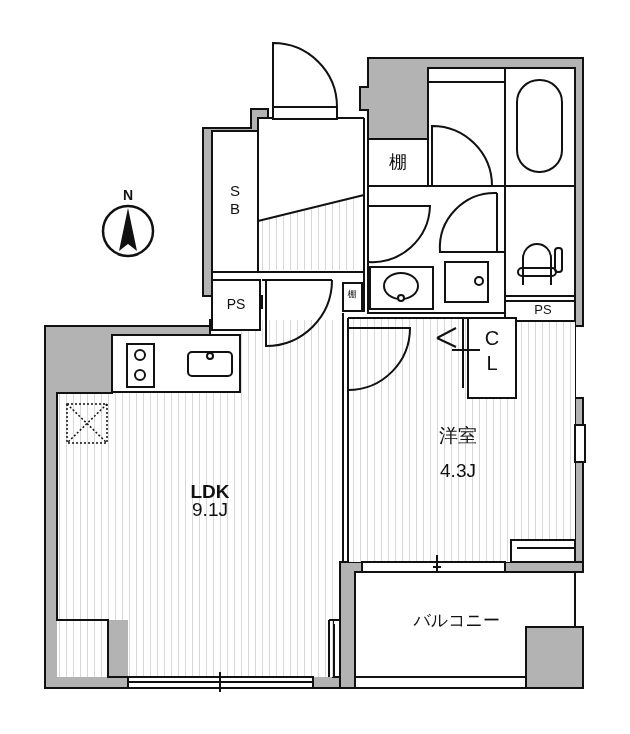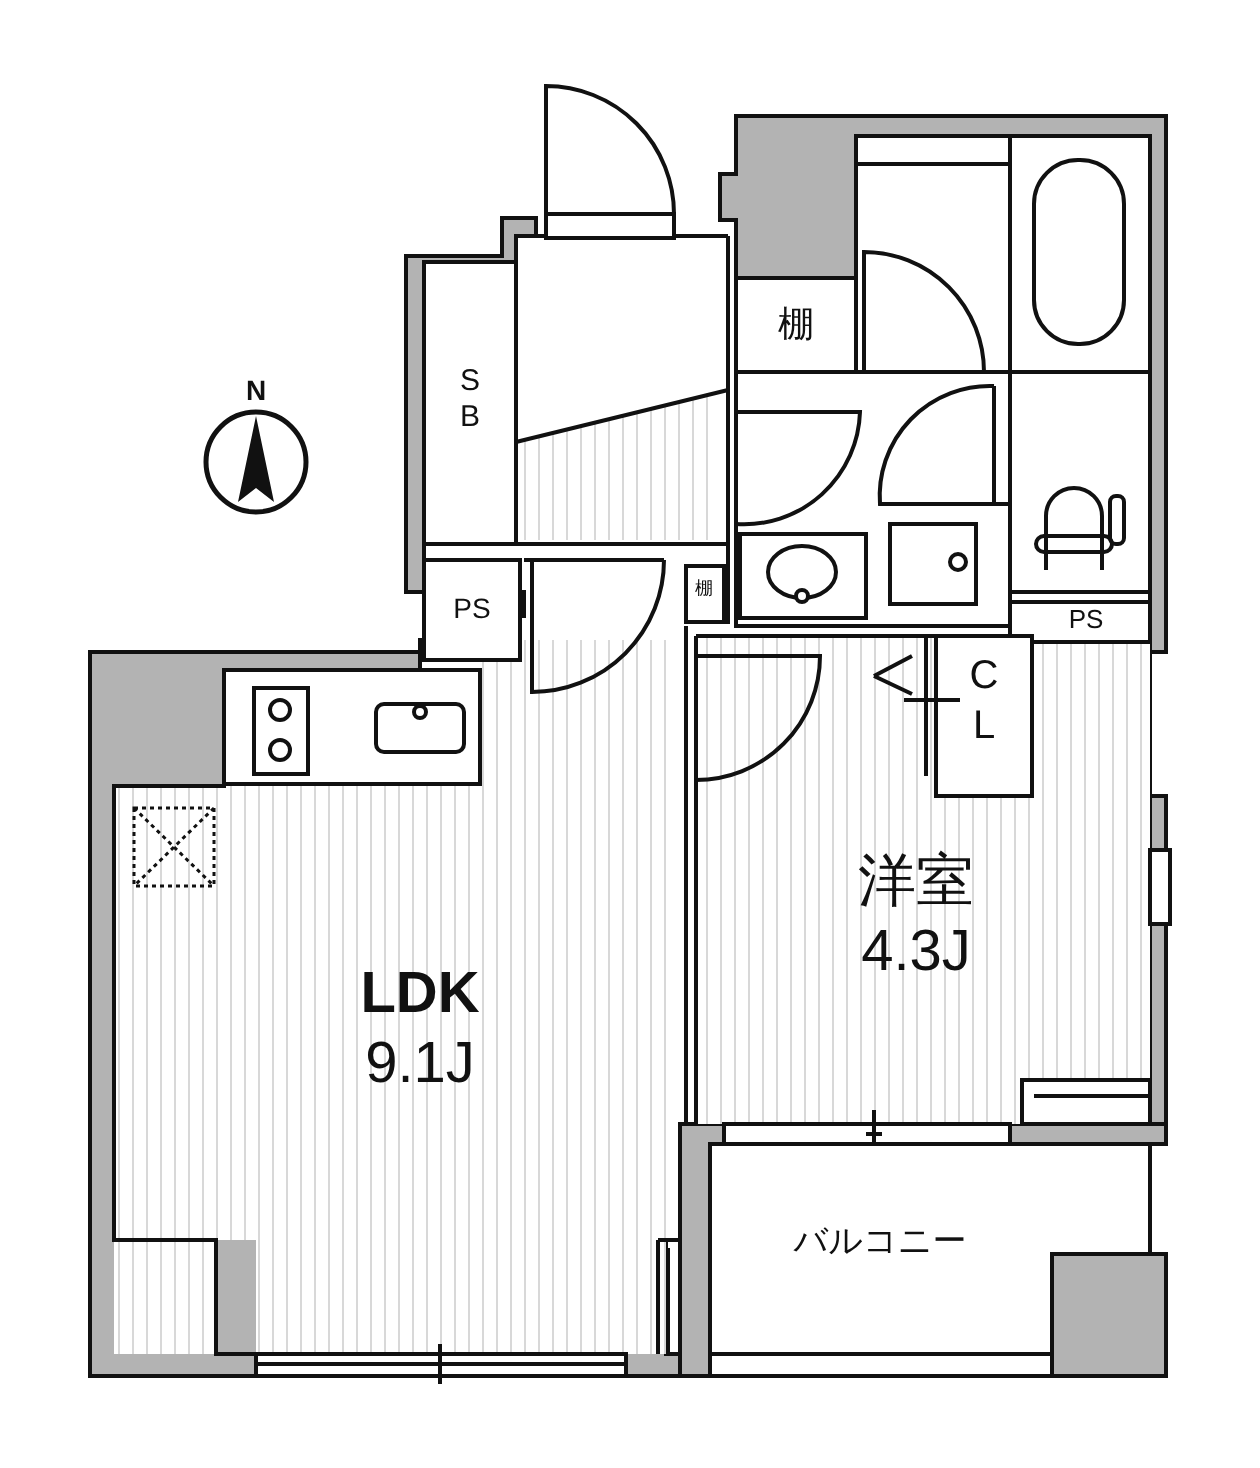--- a/index.html
+++ b/index.html
@@ -1,19 +1,19 @@
 <!DOCTYPE html>
 <html><head>
 <meta charset="utf-8">
 <style>
   html, body { margin: 0; padding: 0; background: #ffffff; }
   body { width: 630px; height: 734px; position: relative; overflow: hidden; font-family: "Liberation Sans", "DejaVu Sans", sans-serif; }
   #plan { position: absolute; left: 0; top: 0; }
   .lbl { position: absolute; color: #111; font-family: "Liberation Sans", "DejaVu Sans", sans-serif; text-align: center; line-height: 1.05; white-space: pre; }
-  .room-big { font-size: 29px; }
+  .room-big { font-size: 19px; }
   .room-small { font-size: 15px; }
   .room-tiny { font-size: 9px; }
   .balcony { font-size: 17px; }
 </style>
 </head>
 <body>
 
 <svg id="plan" width="630" height="734" viewBox="0 0 630 734" xmlns="http://www.w3.org/2000/svg">
   <defs>
     <pattern id="hatch" width="7" height="10" patternUnits="userSpaceOnUse">
@@ -145,30 +145,30 @@
 
   <g>
     <circle cx="128" cy="231" r="25" fill="none" stroke="#111" stroke-width="2.5"></circle>
     <polygon points="128,208 119,251 128,244 137,251" fill="#111"></polygon>
   </g>
 </svg>
 
 <div class="lbl" style="left:119px;top:188px;font-size:14px;font-weight:bold;width:18px;">N</div>
 
 <div class="lbl room-big" style="left:160px;top:482px;width:100px;font-weight:bold;">LDK</div>
-<div class="lbl room-big" style="left:160px;top:517px;width:100px;">9.1J</div>
+<div class="lbl room-big" style="left:160px;top:500px;width:100px;">9.1J</div>
 
 <div class="lbl room-big" style="left:408px;top:426px;width:100px;">洋室</div>
 <div class="lbl room-big" style="left:408px;top:461px;width:100px;">4.3J</div>
 
 <div class="lbl" style="left:480px;top:328px;width:24px;font-size:20px;">C</div>
 <div class="lbl" style="left:480px;top:353px;width:24px;font-size:20px;">L</div>
 
 <div class="lbl room-small" style="left:226px;top:183px;width:18px;">S</div>
 <div class="lbl room-small" style="left:226px;top:201px;width:18px;">B</div>
 
 <div class="lbl room-small" style="left:216px;top:297px;width:40px;font-size:14px;">PS</div>
 <div class="lbl room-small" style="left:525px;top:303px;width:36px;font-size:13px;">PS</div>
 
 <div class="lbl room-small" style="left:380px;top:153px;width:36px;font-size:18px;">棚</div>
 <div class="lbl room-tiny" style="left:345px;top:290px;width:14px;">棚</div>
 
-<div class="lbl balcony" style="left:380px;top:612px;width:120px;">バルコニー</div>
+<div class="lbl balcony" style="left:380px;top:612px;width:120px;text-align:right;">バルコニー</div>
 
 </body></html>

